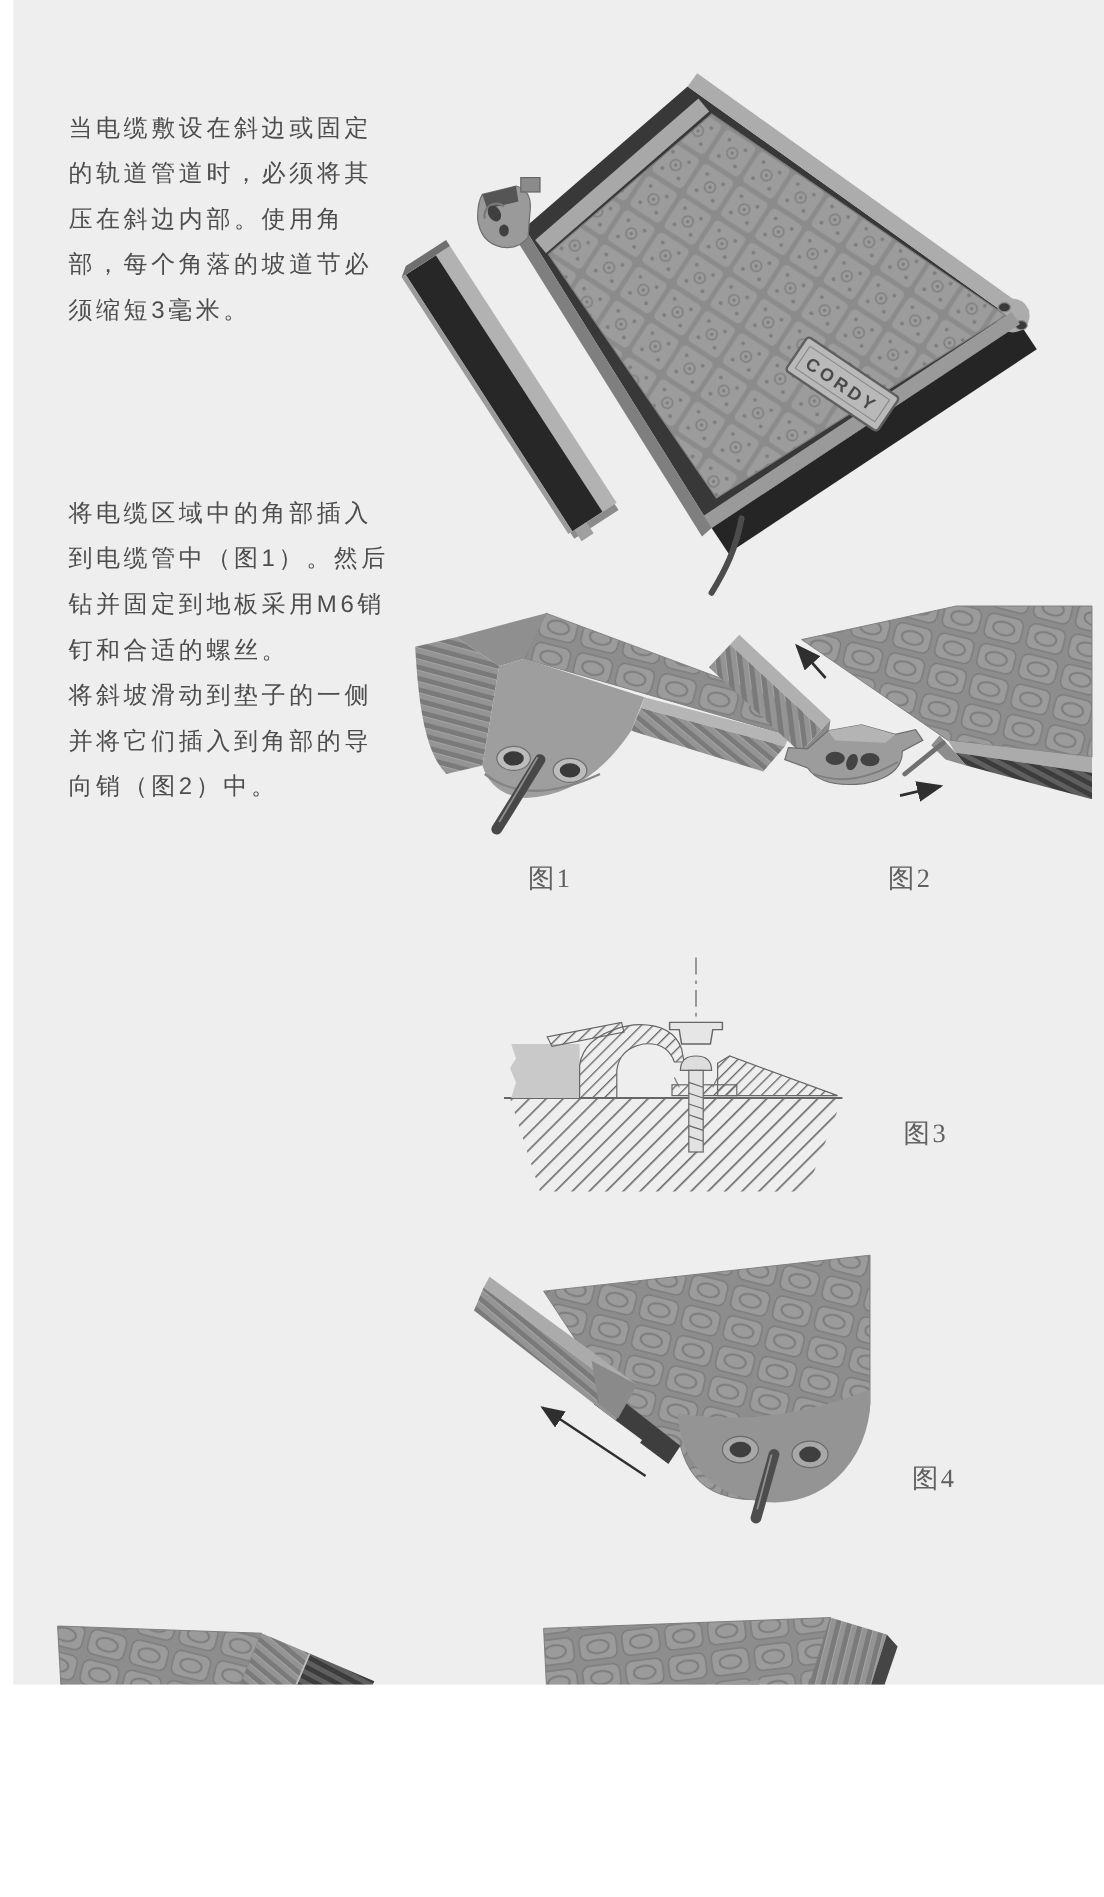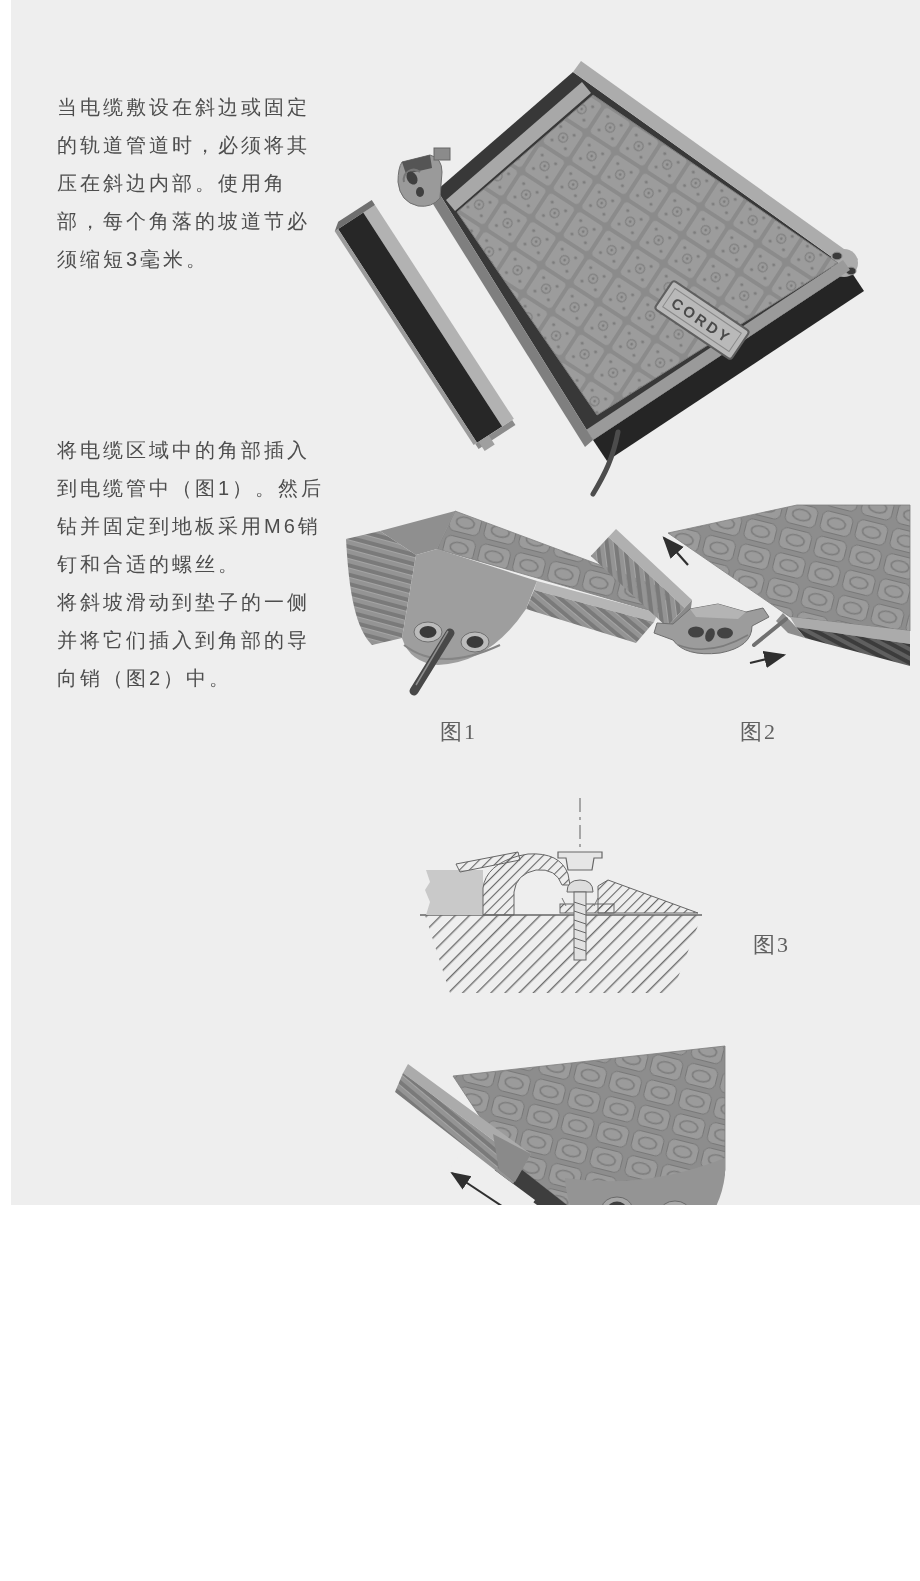--- a/index.html
+++ b/index.html
@@ -1,16 +1,16 @@
 <!DOCTYPE html>
 <html><head>
 <meta charset="utf-8">
 <style>
   html,body{margin:0;padding:0;background:#ffffff;}
-  .screen{position:relative;width:920px;height:1205px;background:#ffffff;overflow:hidden;
+  .screen{position:relative;width:920px;height:1404px;background:#ffffff;overflow:hidden;
           font-family:"Liberation Sans","DejaVu Sans",sans-serif;}
   .content{position:absolute;left:11px;top:0;width:909px;height:1581px;background:#eeeeee;}
   .para{position:absolute;white-space:pre-line;font-size:20px;line-height:38px;
         letter-spacing:3px;color:#4d4d4d;width:340px;}
   .cap{position:absolute;font-size:22px;letter-spacing:2px;color:#606060;font-family:Liberation Serif, serif;}
   .mlabel{position:absolute;font-size:28px;letter-spacing:3px;color:#9e9e9e;}
   svg.illus{position:absolute;overflow:visible;}
 </style>
 </head>
 <body>
@@ -67,21 +67,21 @@
         <path d="M0,0 L10,4 L0,8 Z" fill="#2f2f2f"></path>
       </marker>
     </defs>
   </svg>
 
   <div class="para" style="left:57px;top:88px">当电缆敷设在斜边或固定
 的轨道管道时，必须将其
 压在斜边内部。使用角
 部，每个角落的坡道节必
 须缩短3毫米。</div>
-  <div class="para" style="left:57px;top:431px">将电缆区域中的角部插入
+  <div class="para" style="left:57px;top:409px">将电缆区域中的角部插入
 到电缆管中（图1）。然后
 钻并固定到地板采用M6销
 钉和合适的螺丝。
 将斜坡滑动到垫子的一侧
 并将它们插入到角部的导
 向销（图2）中。</div>
 
   <svg class="illus" style="left:350px;top:60px" width="560" height="445" viewBox="0 0 560 445">
     <g>
       <polygon points="500,210 514,231 257,401 243,380" fill="#252525"></polygon>

